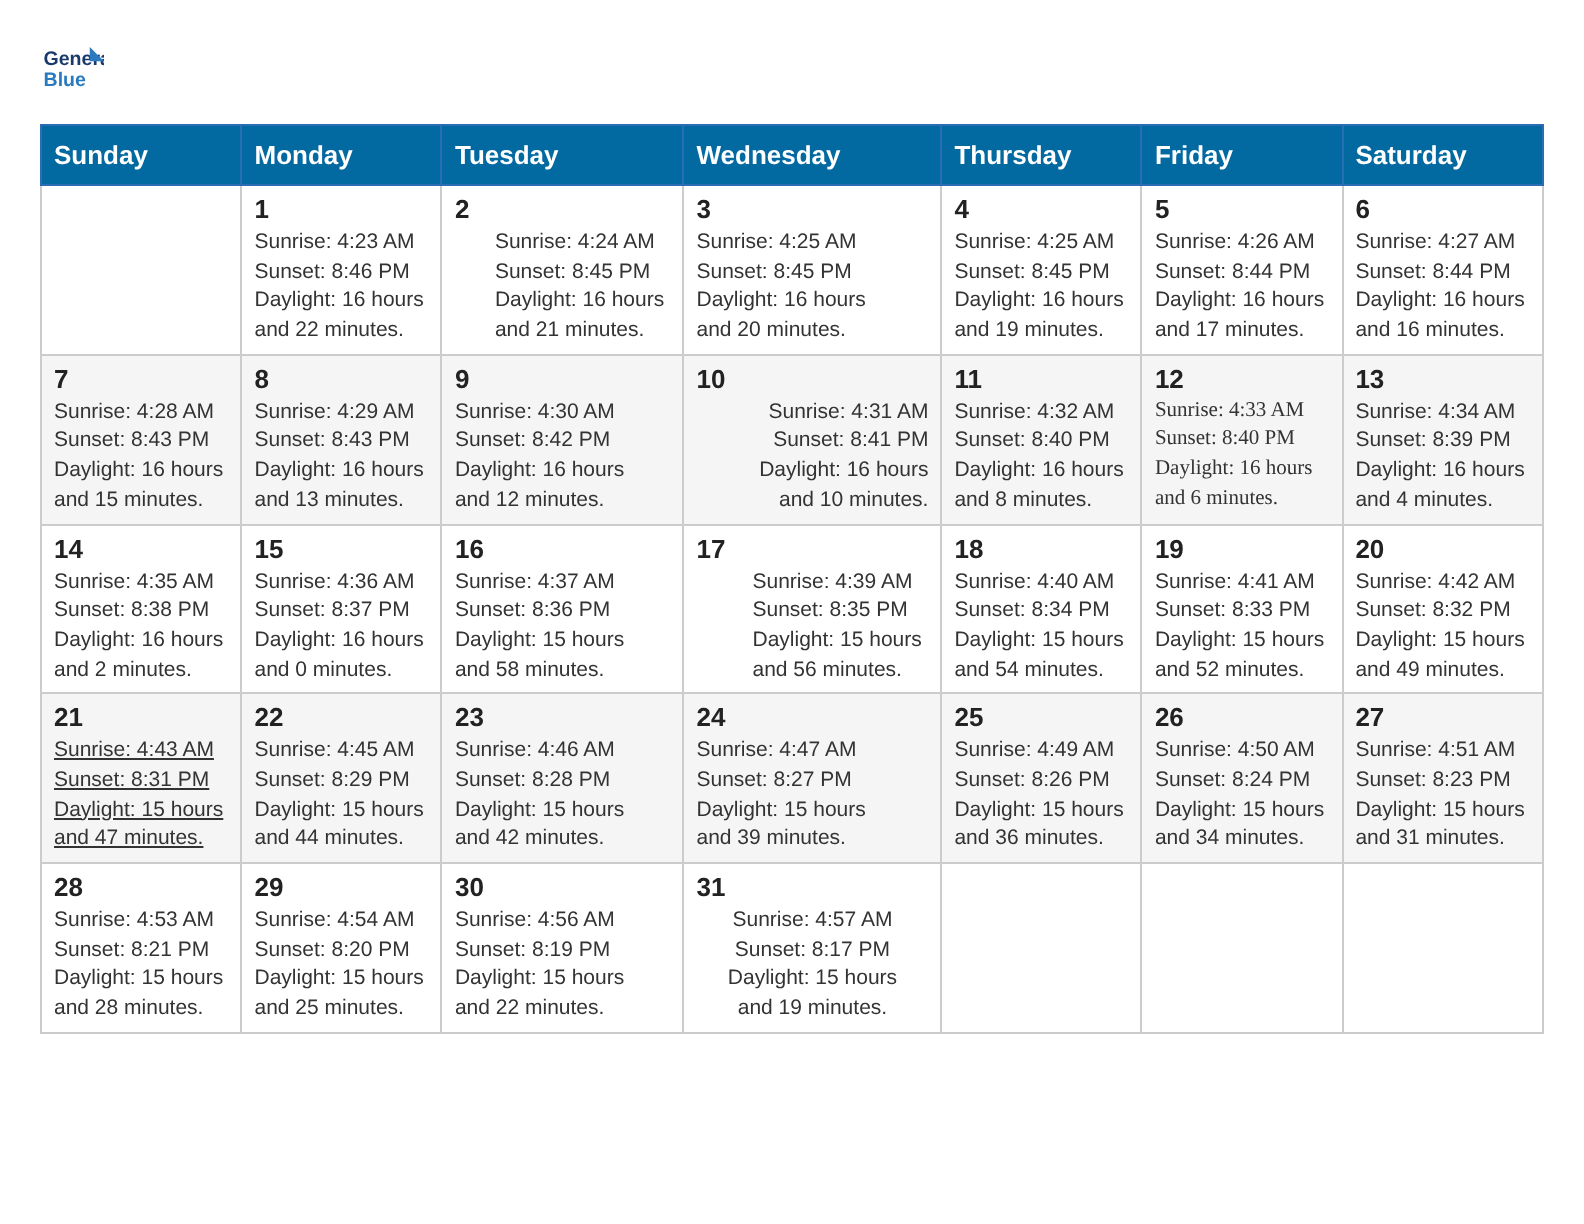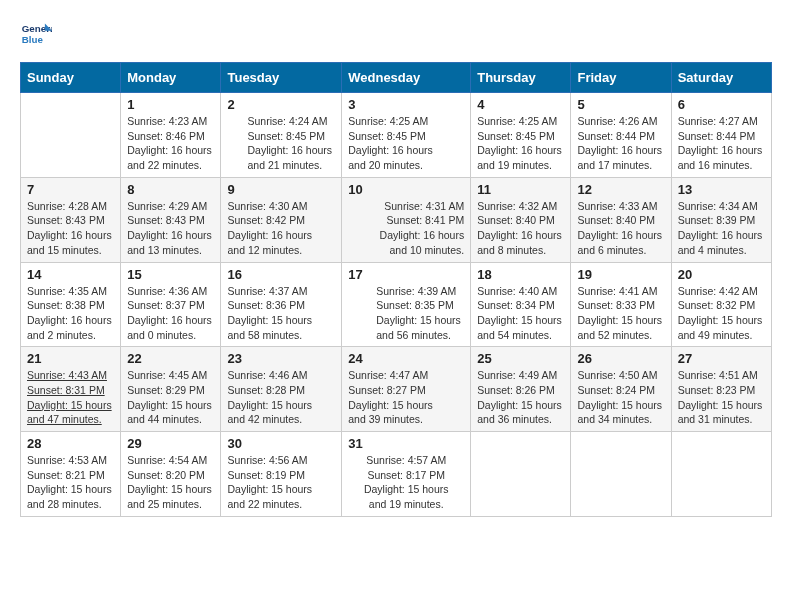--- a/index.html
+++ b/index.html
@@ -192,21 +192,21 @@
         </td>
         <td>
           <div class="day-number">11</div>
           <div class="day-info" style="white-space: pre-line;">Sunrise: 4:32 AM
 Sunset: 8:40 PM
 Daylight: 16 hours
 and 8 minutes.</div>
         </td>
         <td>
           <div class="day-number">12</div>
-          <div class="day-info" style="white-space: pre-line;">Sunrise: 4:33 AM
+          <div class="day-info" style="white-space: pre-line; font-family: Liberation Serif, serif;">Sunrise: 4:33 AM
 Sunset: 8:40 PM
 Daylight: 16 hours
 and 6 minutes.</div>
         </td>
         <td>
           <div class="day-number">13</div>
           <div class="day-info" style="white-space: pre-line;">Sunrise: 4:34 AM
 Sunset: 8:39 PM
 Daylight: 16 hours
 and 4 minutes.</div>

